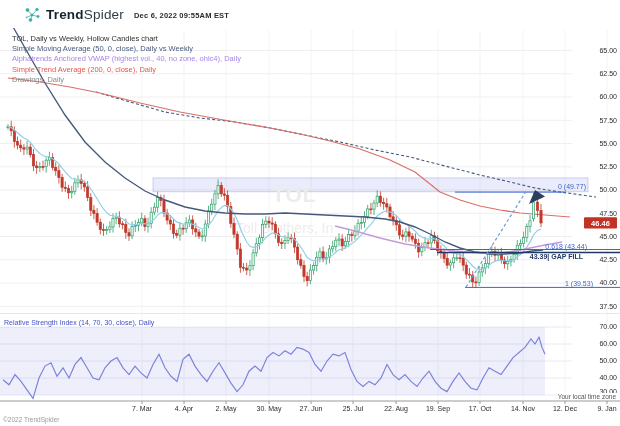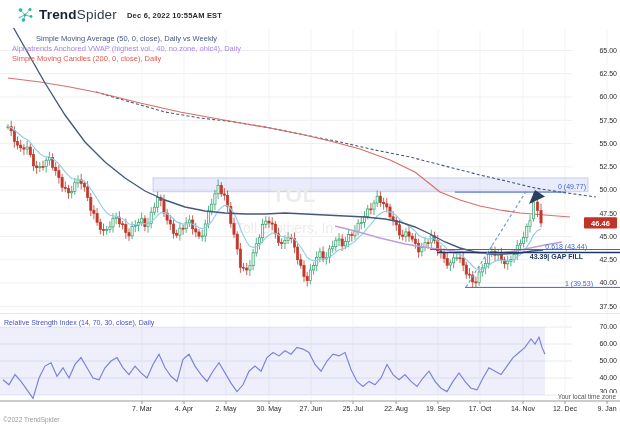--- a/index.html
+++ b/index.html
@@ -1,19 +1,19 @@
 <!DOCTYPE html>
 <html><head>
 <meta charset="utf-8">
 <style>
   html,body{margin:0;padding:0;background:#fff;}
   .app{position:relative;width:620px;height:426px;background:#ffffff;
        font-family:"Liberation Sans",sans-serif;overflow:hidden;}
   .hdr{position:absolute;top:0;left:0;width:620px;height:28px;display:flex;
-       align-items:center;padding-left:17px;box-sizing:border-box;background:#fff;z-index:5;}
+       align-items:center;padding-left:24px;box-sizing:border-box;background:#fff;z-index:5;}
   .brand{font-size:13.5px;color:#17242e;letter-spacing:.2px;margin-left:5px;}
   .brand b{font-weight:800;}
   .brand .lt{font-weight:400;color:#2e3c46;}
   .stamp{font-size:7.5px;font-weight:700;color:#2b2b2b;margin-left:10px;margin-top:2px;letter-spacing:.2px;}
   #chart{position:absolute;top:0;left:0;z-index:1;}
   #legend{position:absolute;top:33.5px;left:12px;z-index:4;}
   .lg-row{font-size:7.5px;line-height:10.4px;white-space:nowrap;cursor:pointer;}
   #rsi-label{position:absolute;left:4px;top:319px;font-size:7px;color:#4450c6;z-index:4;}
   #tz{position:absolute;right:3px;top:393px;font-size:6.5px;color:#555;background:#fff;
       padding:0 1px;z-index:4;}
@@ -497,24 +497,26 @@
         <line x1="8" y1="9" x2="2.5" y2="11.5"></line>
         <circle cx="3.5" cy="4" r="1.5"></circle>
           <circle cx="13" cy="3.5" r="1.2"></circle>
         <circle cx="14" cy="10.5" r="1.1"></circle>
           <circle cx="6.5" cy="14" r="1.4"></circle>
         <circle cx="8" cy="9" r="1.1"></circle>
       </g>
       <circle cx="2.5" cy="11.5" r="1" fill="#9fb3b0"></circle>
     </svg>
     <span class="brand"><b>Trend</b><span class="lt">Spider</span></span>
-    <span class="stamp">Dec 6, 2022 10:55AM EST</span>
+    <span class="stamp">Dec 6, 2022 09:55AM EST</span>
   </div>
 
   <div id="legend">
-      <div class="lg-row" style="color: rgb(71, 90, 125); margin-left: 24px;">Simple Moving Average (50, 0, close), Daily vs Weekly</div>
+      <div class="lg-row" style="color: rgb(47, 47, 47);">TOL, Daily vs Weekly, Hollow Candles chart</div>
+      <div class="lg-row" style="color: rgb(71, 90, 125);">Simple Moving Average (50, 0, close), Daily vs Weekly</div>
       <div class="lg-row" style="color: rgb(168, 134, 232);">Alphatrends Anchored VWAP (highest vol., 40, no zone, ohlc4), Daily</div>
-      <div class="lg-row" style="color: rgb(224, 88, 76);">Simple Moving Candles (200, 0, close), Daily</div>
+      <div class="lg-row" style="color: rgb(224, 88, 76);">Simple Trend Average (200, 0, close), Daily</div>
+      <div class="lg-row" style="color: rgb(138, 138, 138);">Drawings, Daily</div>
     </div>
   <div id="rsi-label">Relative Strength Index (14, 70, 30, close), Daily</div>
   <div id="tz">Your local time zone</div>
   <div id="copyright">©2022 TrendSpider</div>
 </div>
 
 </body></html>

